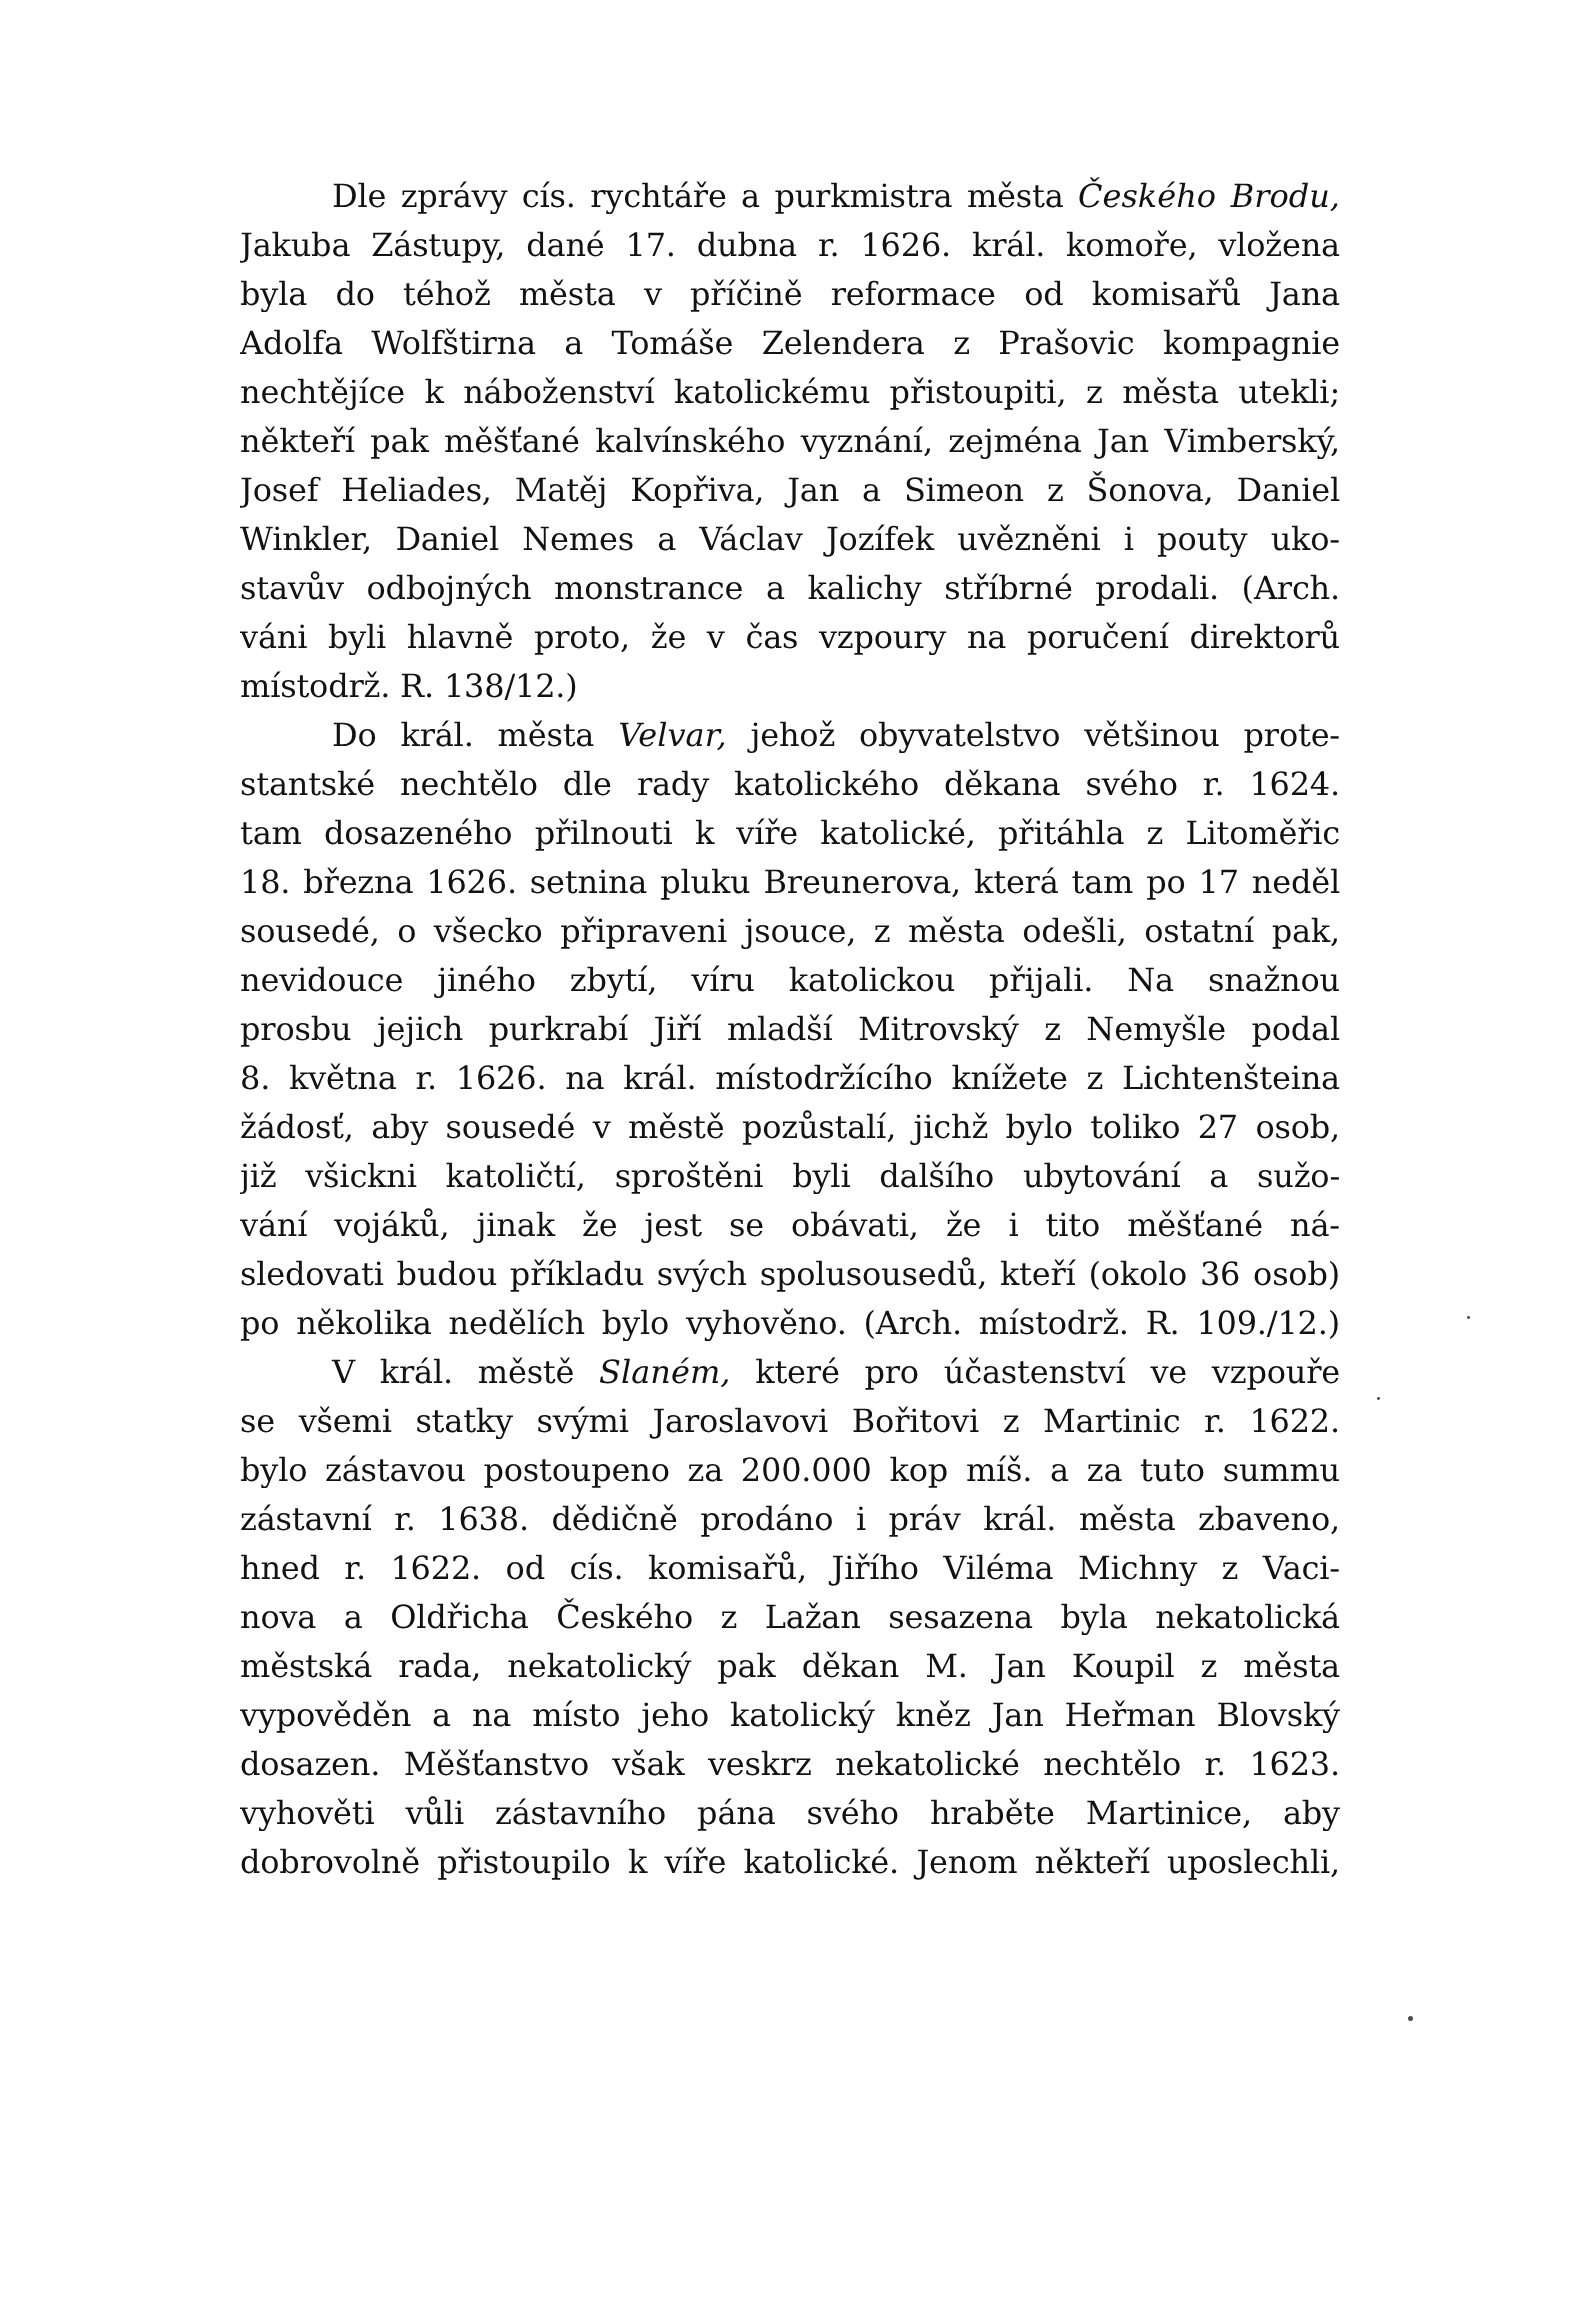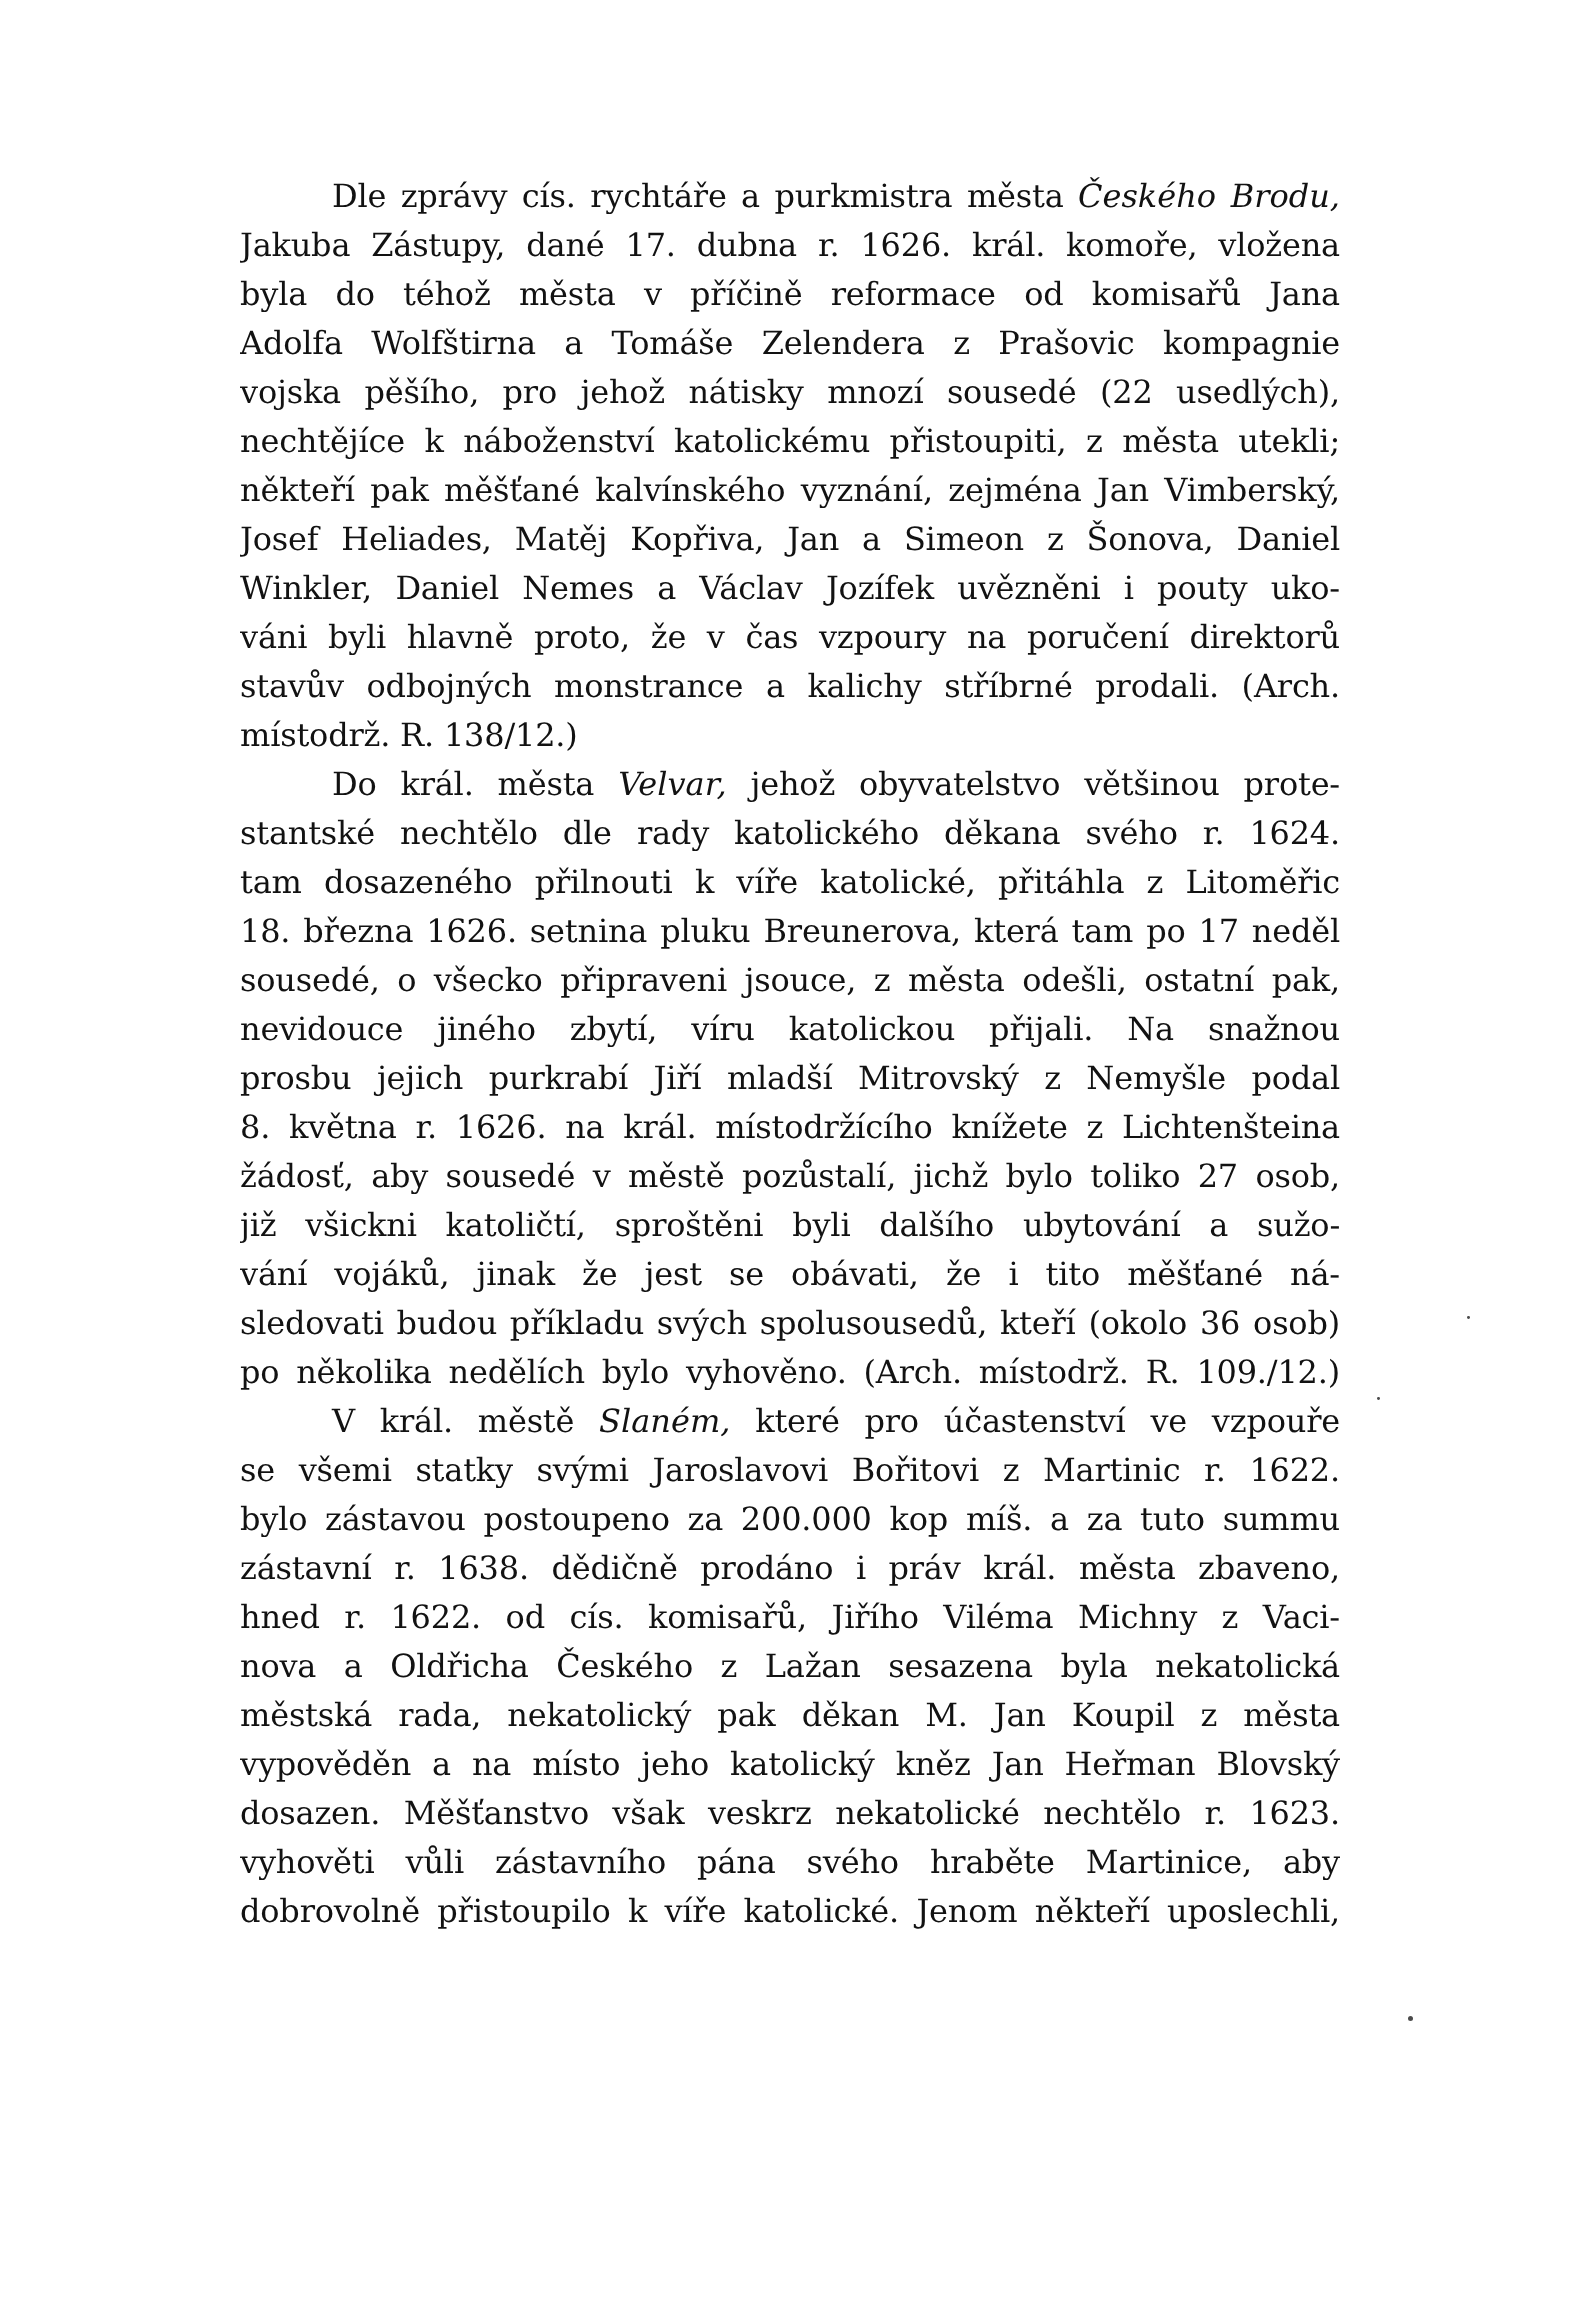--- a/index.html
+++ b/index.html
@@ -59,27 +59,26 @@
 </head>
 <body>
 
 <div class="page">
   <div class="textblock" id="textblock">
       <div class="paragraph">
         <div class="line indent"><span>Dle zprávy cís. rychtáře a purkmistra města </span><em>Českého Brodu,</em></div>
         <div class="line"><span>Jakuba Zástupy, dané 17. dubna r. 1626. král. komoře, vložena</span></div>
         <div class="line"><span>byla do téhož města v příčině reformace od komisařů Jana</span></div>
         <div class="line"><span>Adolfa Wolfštirna a Tomáše Zelendera z Prašovic kompagnie</span></div>
-        <div class="line"><span>vojska pěšího, pro jehož nátisky mnozí sousedé (22 usedlých),</span></div>
         <div class="line"><span>nechtějíce k náboženství katolickému přistoupiti, z města utekli;</span></div>
         <div class="line"><span>někteří pak měšťané kalvínského vyznání, zejména Jan Vimberský,</span></div>
         <div class="line"><span>Josef Heliades, Matěj Kopřiva, Jan a Simeon z Šonova, Daniel</span></div>
         <div class="line"><span>Winkler, Daniel Nemes a Václav Jozífek uvězněni i pouty uko-</span></div>
+        <div class="line"><span>stavův odbojných monstrance a kalichy stříbrné prodali. (Arch.</span></div>
         <div class="line"><span>váni byli hlavně proto, že v čas vzpoury na poručení direktorů</span></div>
-        <div class="line"><span>stavův odbojných monstrance a kalichy stříbrné prodali. (Arch.</span></div>
         <div class="line no-fill"><span>místodrž. R. 138/12.)</span></div>
       </div>
       <div class="paragraph">
         <div class="line indent"><span>Do král. města </span><em>Velvar,</em><span> jehož obyvatelstvo většinou prote-</span></div>
         <div class="line"><span>stantské nechtělo dle rady katolického děkana svého r. 1624.</span></div>
         <div class="line"><span>tam dosazeného přilnouti k víře katolické, přitáhla z Litoměřic</span></div>
         <div class="line"><span>18. března 1626. setnina pluku Breunerova, která tam po 17 neděl</span></div>
         <div class="line"><span>sousedé, o všecko připraveni jsouce, z města odešli, ostatní pak,</span></div>
         <div class="line"><span>nevidouce jiného zbytí, víru katolickou přijali. Na snažnou</span></div>
         <div class="line"><span>prosbu jejich purkrabí Jiří mladší Mitrovský z Nemyšle podal</span></div>

